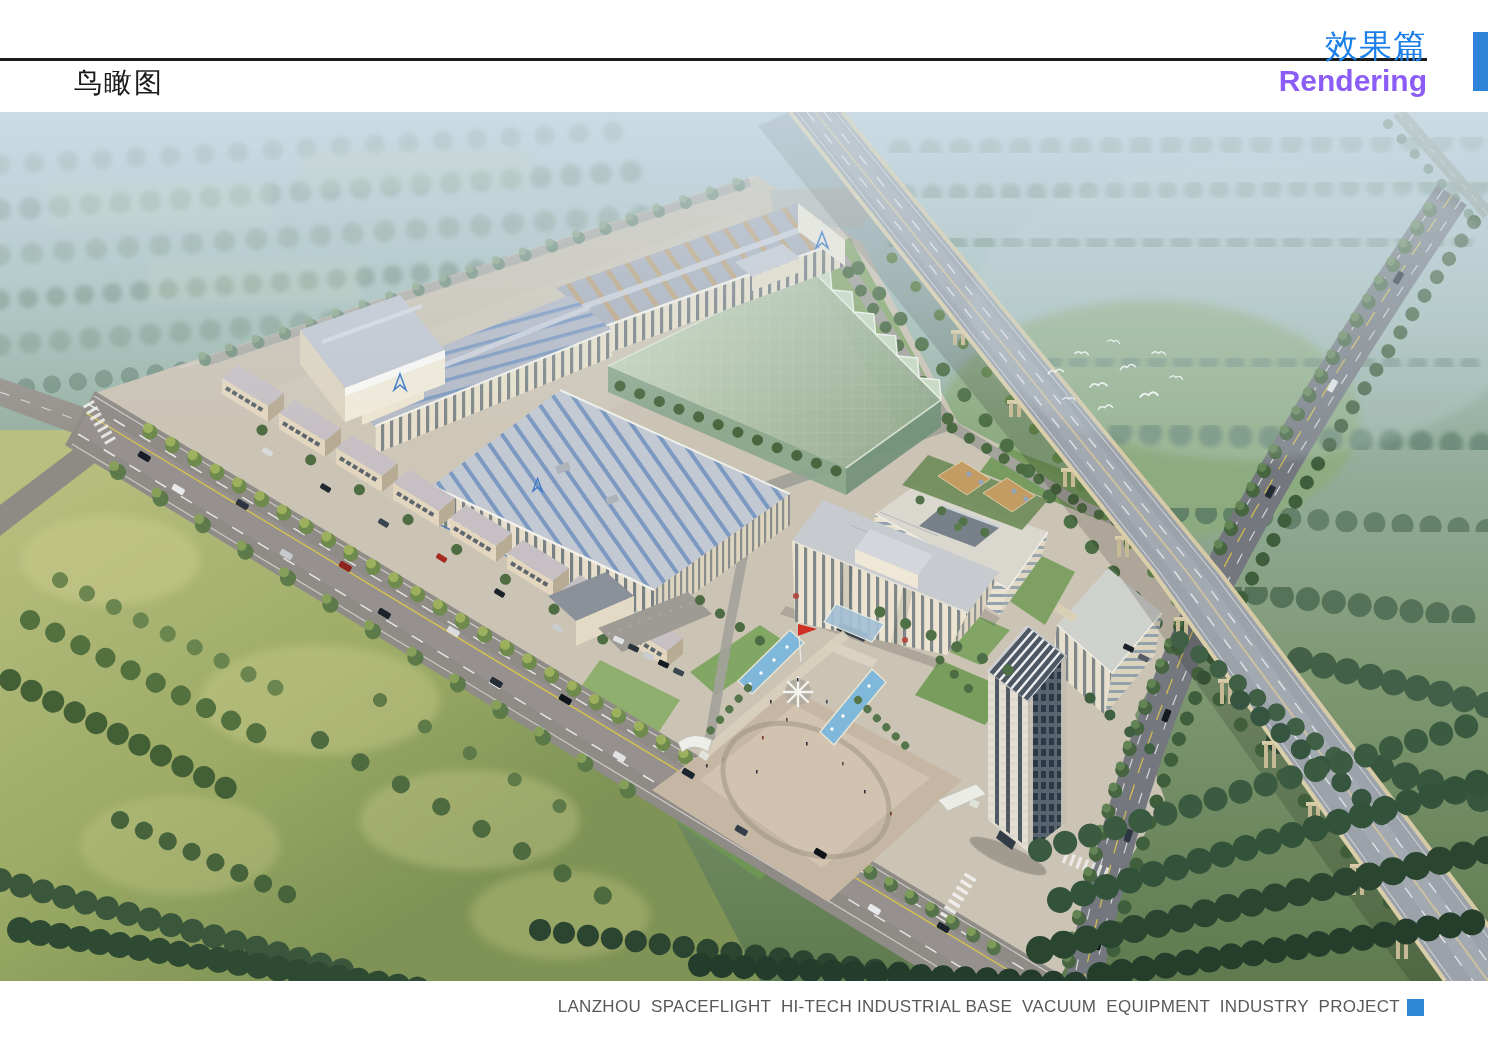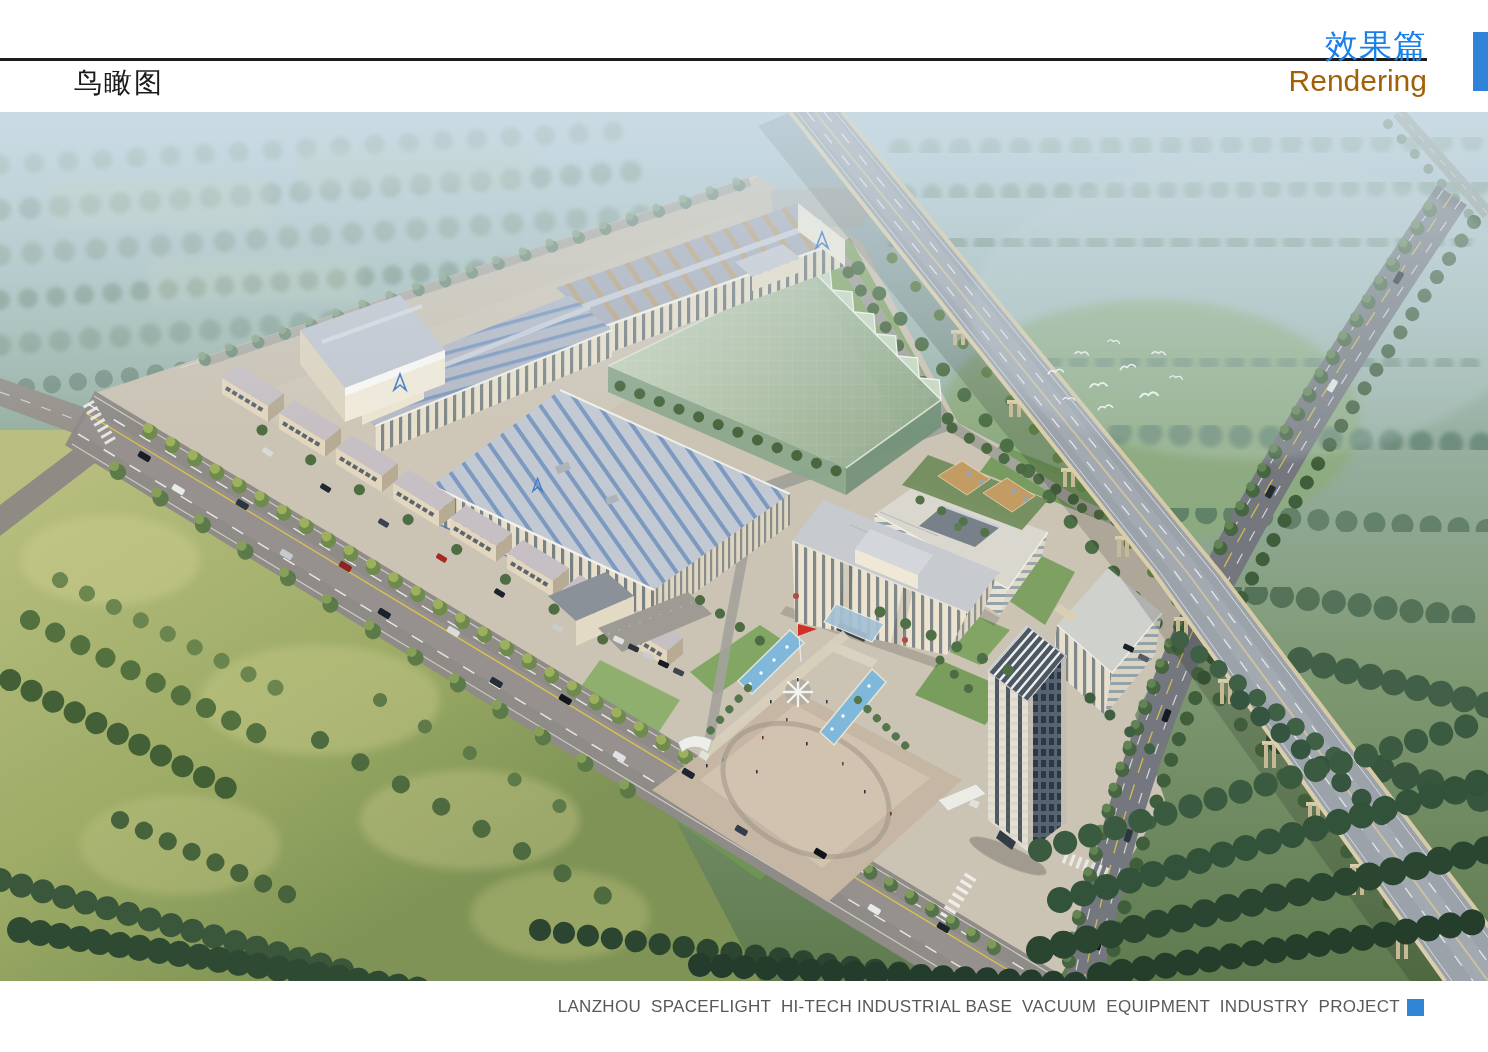--- a/index.html
+++ b/index.html
@@ -1,20 +1,20 @@
 <!DOCTYPE html>
 <html><head>
 <meta charset="utf-8">
 <style>
   html,body{margin:0;padding:0;background:#fff;}
   .page{position:relative;width:1488px;height:1052px;background:#ffffff;overflow:hidden;
         font-family:"Liberation Sans","DejaVu Sans",sans-serif;}
   .page-title{position:absolute;left:74px;top:64px;font-size:28px;font-weight:400;color:#1a1a1a;letter-spacing:2px;}
   .section-zh{position:absolute;right:61px;top:24px;font-size:33px;color:#1a7fe8;letter-spacing:1px;}
-  .section-en{position:absolute;right:61px;top:64px;font-size:30px;color:#a16207;}
+  .section-en{position:absolute;right:61px;top:64px;font-size:30px;color:#8b5cf6;font-weight:bold;}
   .header-rule{position:absolute;left:0;top:58px;width:1427px;height:3px;background:#1c1c1c;}
   .side-tab{position:absolute;left:1473px;top:32px;width:15px;height:59px;background:#2e82d8;}
   .render-wrap{position:absolute;left:0;top:112px;width:1488px;height:869px;}
   .footer{position:absolute;top:997px;right:64px;height:20px;display:flex;align-items:center;gap:7px;
           font-size:17px;color:#57595c;justify-content:space-between;}
   .footer .en{white-space:pre;letter-spacing:.3px;}
   .footer .zh{letter-spacing:.5px;}
   .footer .sq{display:inline-block;width:17px;height:17px;background:#2f86d4;}
   svg{display:block;}
   .trow{fill:none;stroke-linecap:round;}

